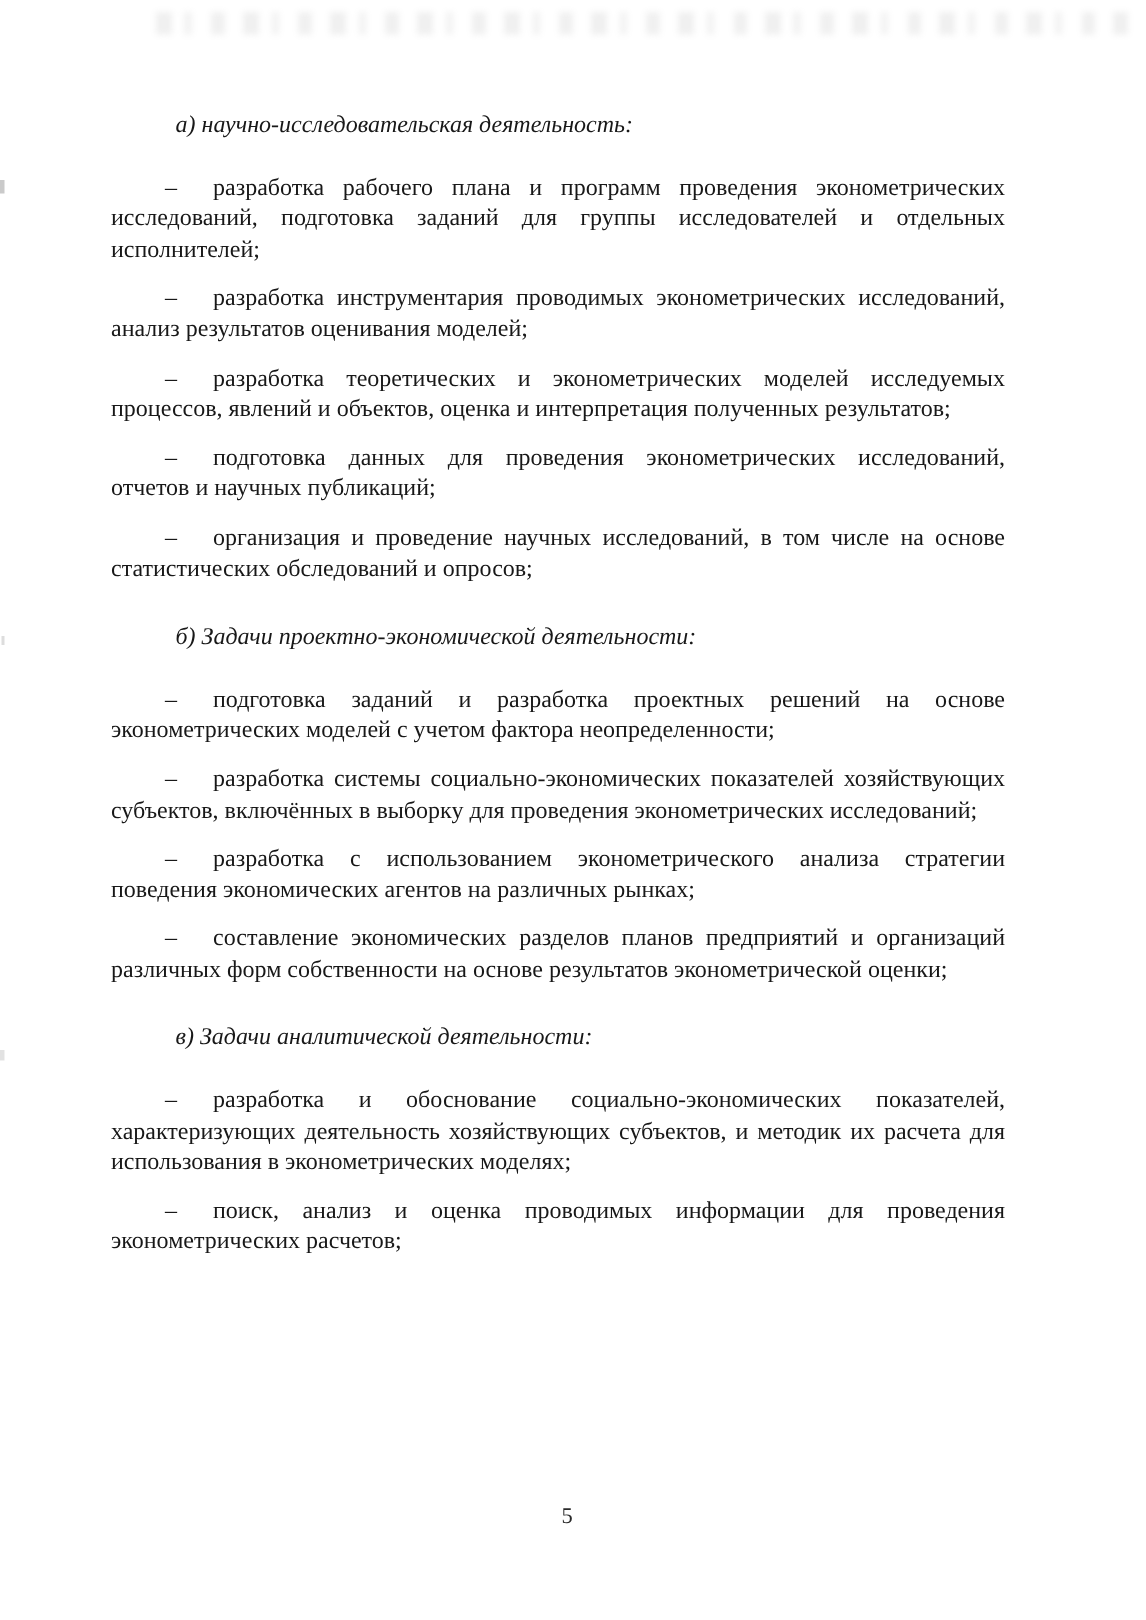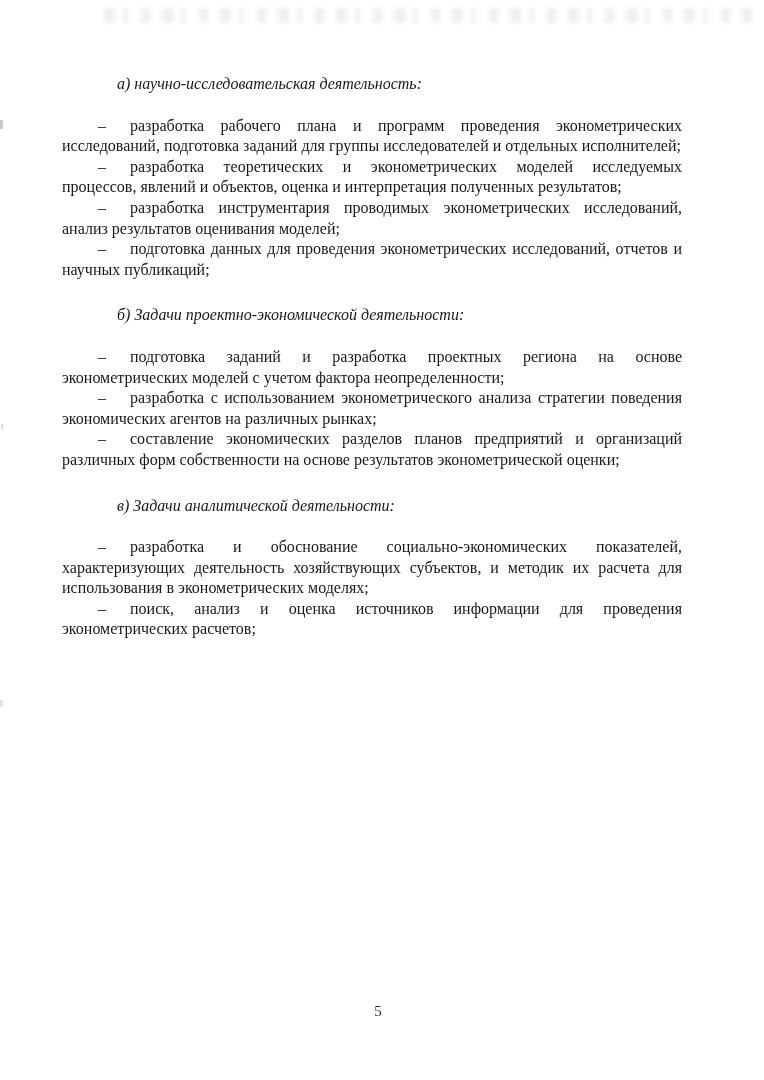--- a/index.html
+++ b/index.html
@@ -17,21 +17,21 @@
     font-family: "Liberation Serif", "DejaVu Serif", serif;
     color: #181818;
   }
   .content {
     position: absolute;
     left: 62px;
     top: 74px;
     width: 620px;
   }
   .content p {
-    margin: 0;
+    margin: 12px;
     font-size: 16px;
     line-height: 20.6px;
     text-align: justify;
   }
   p.section-heading {
     font-style: italic;
     text-indent: 55px;
     text-align: left;
     margin: 25px 0 21px 0;
   }
@@ -89,47 +89,49 @@
   <div class="scan-speck speck-1"></div>
   <div class="scan-speck speck-2"></div>
   <div class="scan-speck speck-3"></div>
 
   <div class="content" id="sections-root">
   <section>
     <p class="section-heading">а) научно-исследовательская деятельность:</p>
     <div class="section-items">
   <p class="list-item"><span class="dash-marker">–</span><span class="list-item-text">разработка рабочего плана и программ проведения эконометрических исследований, подготовка заданий для группы исследователей и отдельных исполнителей;</span></p>
 
+  <p class="list-item"><span class="dash-marker">–</span><span class="list-item-text">разработка инструментария проводимых эконометрических исследований, анализ результатов оценивания моделей;</span></p>
+
   <p class="list-item"><span class="dash-marker">–</span><span class="list-item-text">разработка теоретических и эконометрических моделей исследуемых процессов, явлений и объектов, оценка и интерпретация полученных результатов;</span></p>
-
-  <p class="list-item"><span class="dash-marker">–</span><span class="list-item-text">разработка инструментария проводимых эконометрических исследований, анализ результатов оценивания моделей;</span></p>
 
   <p class="list-item"><span class="dash-marker">–</span><span class="list-item-text">подготовка данных для проведения эконометрических исследований, отчетов и научных публикаций;</span></p>
 
 
+  <p class="list-item"><span class="dash-marker">–</span><span class="list-item-text">организация и проведение научных исследований, в том числе на основе статистических обследований и опросов;</span></p>
 </div>
   </section>
 
   <section>
     <p class="section-heading">б) Задачи проектно-экономической деятельности:</p>
     <div class="section-items">
-  <p class="list-item"><span class="dash-marker">–</span><span class="list-item-text">подготовка заданий и разработка проектных региона на основе эконометрических моделей с учетом фактора неопределенности;</span></p>
+  <p class="list-item"><span class="dash-marker">–</span><span class="list-item-text">подготовка заданий и разработка проектных решений на основе эконометрических моделей с учетом фактора неопределенности;</span></p>
 
+  <p class="list-item"><span class="dash-marker">–</span><span class="list-item-text">разработка системы социально-экономических показателей хозяйствующих субъектов, включённых в выборку для проведения эконометрических исследований;</span></p>
 
   <p class="list-item"><span class="dash-marker">–</span><span class="list-item-text">разработка с использованием эконометрического анализа стратегии поведения экономических агентов на различных рынках;</span></p>
 
   <p class="list-item"><span class="dash-marker">–</span><span class="list-item-text">составление экономических разделов планов предприятий и организаций различных форм собственности на основе результатов эконометрической оценки;</span></p>
 </div>
   </section>
 
   <section>
     <p class="section-heading">в) Задачи аналитической деятельности:</p>
     <div class="section-items">
   <p class="list-item"><span class="dash-marker">–</span><span class="list-item-text">разработка и обоснование социально-экономических показателей, характеризующих деятельность хозяйствующих субъектов, и методик их расчета для использования в эконометрических моделях;</span></p>
 
-  <p class="list-item"><span class="dash-marker">–</span><span class="list-item-text">поиск, анализ и оценка источников информации для проведения эконометрических расчетов;</span></p>
+  <p class="list-item"><span class="dash-marker">–</span><span class="list-item-text">поиск, анализ и оценка проводимых информации для проведения эконометрических расчетов;</span></p>
 
 </div>
   </section>
 </div>
 
   <div class="page-number">5</div>
 </div>
 
 </body></html>

